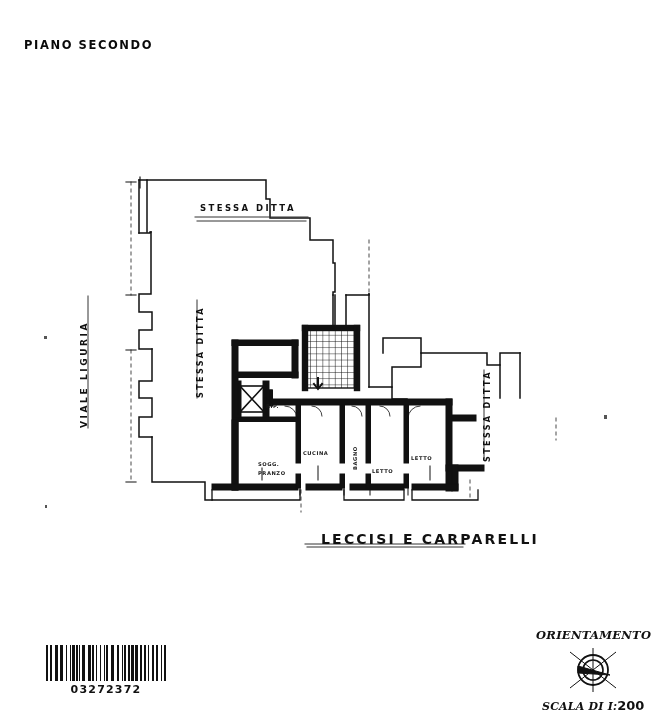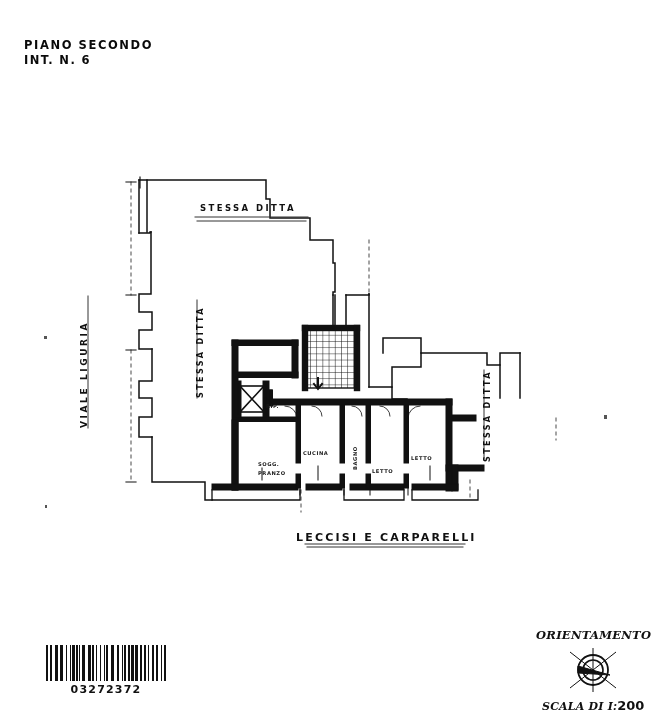--- a/index.html
+++ b/index.html
@@ -62,21 +62,20 @@
 
   .speck{position:absolute;background:#555;}
 </style>
 </head>
 <body>
 
 <div id="sheet">
 
   <div id="header-block">
     <div class="hand">PIANO SECONDO</div>
-    <div class="hand hdr2">INT. N. 6</div>
   </div>
 
   <svg width="655" height="720" viewBox="0 0 655 720" style="position:absolute;left:0;top:0;">
 
     <defs>
       <pattern id="stairHatch" width="6.2" height="6.2" patternUnits="userSpaceOnUse">
         <rect width="6.2" height="6.2" fill="#fff"></rect>
         <path d="M0 0 H6.2 M0 0 V6.2" stroke="#111" stroke-width="1"></path>
       </pattern>
       <pattern id="wallFill" width="3" height="3" patternUnits="userSpaceOnUse">
@@ -226,21 +225,21 @@
   </svg>
 
   <div class="plan-label hand" style="left:200px;top:203px;font-size:8.5px;letter-spacing:2.4px;">STESSA DITTA</div>
 
   <div class="plan-label hand vert" style="left:196px;top:398px;font-size:8px;letter-spacing:2.4px;transform:rotate(-90deg);">STESSA DITTA</div>
 
   <div class="plan-label hand vert" style="left:483px;top:462px;font-size:8px;letter-spacing:2.4px;transform:rotate(-90deg);">STESSA DITTA</div>
 
   <div class="plan-label hand vert" style="left:79px;top:428px;font-size:9px;letter-spacing:2.6px;transform:rotate(-90deg);">VIALE LIGURIA</div>
 
-  <div class="plan-label hand" style="left:296px;top:531px;font-size:11px;letter-spacing:2.2px;">LECCISI E CARPARELLI</div>
+  <div class="plan-label hand" style="left:321px;top:531px;font-size:14px;letter-spacing:2.2px;">LECCISI E CARPARELLI</div>
 
   <div class="room" style="left:258px;top:461px;">SOGG.</div>
   <div class="room" style="left:258px;top:470px;">PRANZO</div>
 
   <div class="room" style="left:303px;top:450px;">CUCINA</div>
 
   <div class="room v" style="left:352px;top:470px;">BAGNO</div>
 
   <div class="room" style="left:372px;top:468px;">LETTO</div>
 

